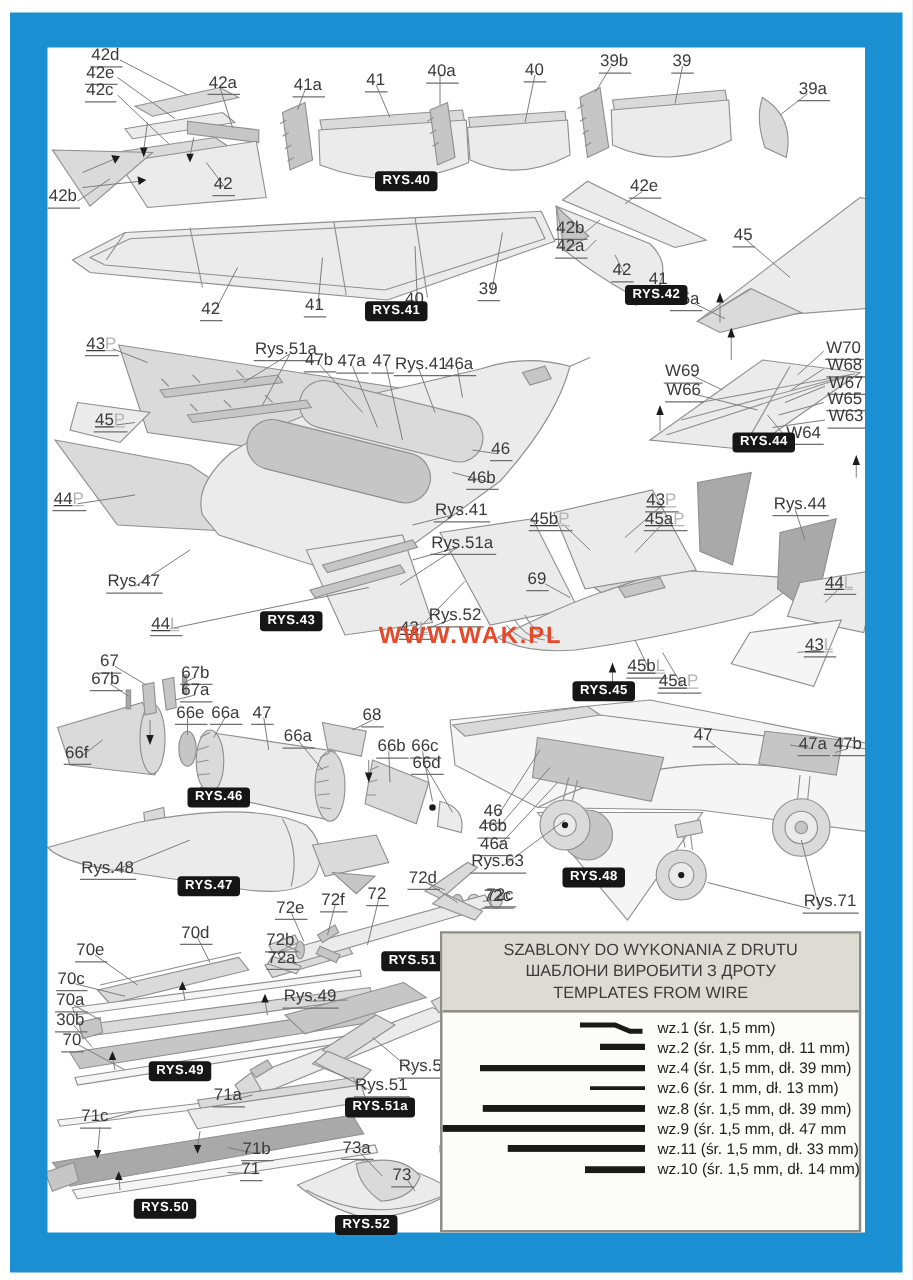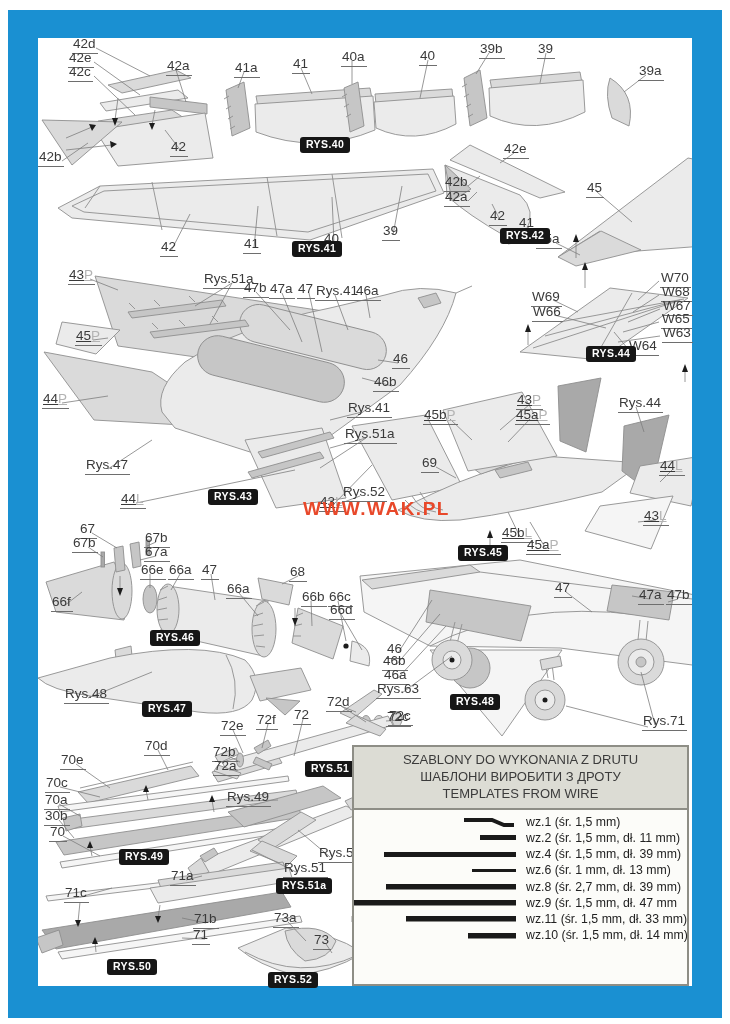--- a/index.html
+++ b/index.html
@@ -537,21 +537,21 @@
             </svg>
           </span>
         <span class="wlabel">wz.6 (śr. 1 mm, dł. 13 mm)</span>
       </div>
       <div class="wrow">
         <span class="wglyph">
             <svg width="130" height="7">
               <rect y="1" width="130" height="5.5" fill="#1a1a1a"></rect>
             </svg>
           </span>
-        <span class="wlabel">wz.8 (śr. 2,7 mm, dł. 39 mm)</span>
+        <span class="wlabel">wz.8 (śr. 1,5 mm, dł. 39 mm)</span>
       </div>
       <div class="wrow">
         <span class="wglyph">
             <svg width="162" height="7">
               <rect y="1" width="162" height="5.5" fill="#1a1a1a"></rect>
             </svg>
           </span>
         <span class="wlabel">wz.9 (śr. 1,5 mm, dł. 47 mm</span>
       </div>
       <div class="wrow">

